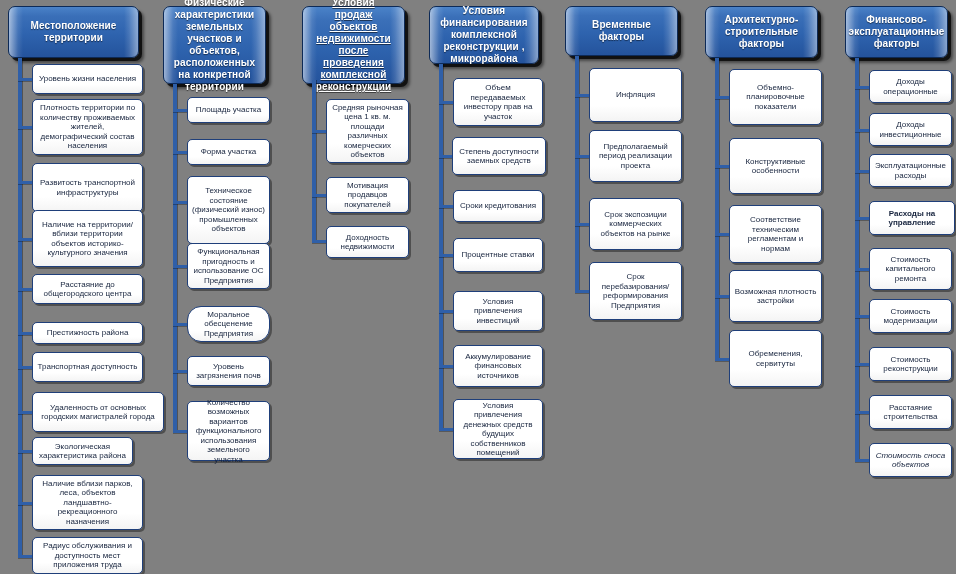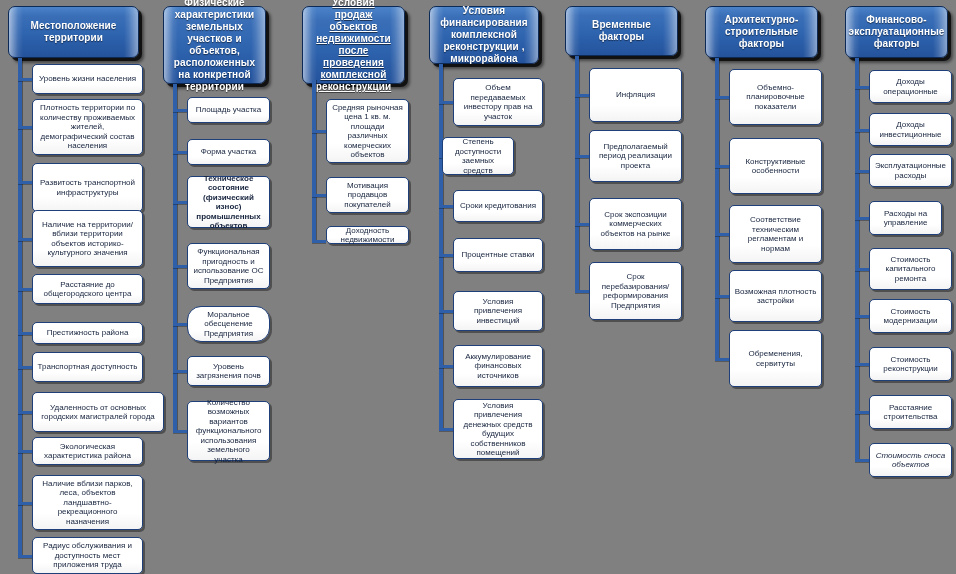--- a/index.html
+++ b/index.html
@@ -83,61 +83,61 @@
       <div class="node" style="left: 32px; top: 210px; width: 111px; height: 57px;">Наличие на территории/вблизи территории объектов историко-культурного значения</div>
       <div class="stub" style="left: 18px; top: 288px; width: 14px;"></div>
       <div class="node" style="left: 32px; top: 274px; width: 111px; height: 30px;">Расстаяние до общегородского центра</div>
       <div class="stub" style="left: 18px; top: 332px; width: 14px;"></div>
       <div class="node" style="left: 32px; top: 322px; width: 111px; height: 22px;">Престижность района</div>
       <div class="stub" style="left: 18px; top: 366px; width: 14px;"></div>
       <div class="node" style="left: 32px; top: 352px; width: 111px; height: 30px;">Транспортная доступность</div>
       <div class="stub" style="left: 18px; top: 411px; width: 14px;"></div>
       <div class="node" style="left: 32px; top: 392px; width: 132px; height: 40px;">Удаленность от основных городских магистралей города</div>
       <div class="stub" style="left: 18px; top: 450px; width: 14px;"></div>
-      <div class="node" style="left: 32px; top: 437px; width: 111px; height: 28px;">Экологическая характеристика района</div>
+      <div class="node" style="left: 32px; top: 437px; width: 101px; height: 28px;">Экологическая характеристика района</div>
       <div class="stub" style="left: 18px; top: 501.5px; width: 14px;"></div>
       <div class="node" style="left: 32px; top: 475px; width: 111px; height: 55px;">Наличие вблизи парков, леса, объектов ландшавтно-рекреационного назначения</div>
       <div class="stub" style="left: 18px; top: 554.5px; width: 14px;"></div>
       <div class="node" style="left: 32px; top: 537px; width: 111px; height: 37px;">Радиус обслуживания и доступность мест приложения труда</div>
     </div>
     <div class="column">
       <div class="head" style="left: 163px; width: 103px; height: 78px;">Физические характеристики земельных участков и объектов, расположенных на конкретной территории</div>
       <div class="trunk" style="left: 173px; top: 84px; height: 347px;"></div>
       <div class="stub" style="left: 173px; top: 109px; width: 14px;"></div>
       <div class="node" style="left: 187px; top: 97px; width: 83px; height: 26px;">Площадь участка</div>
       <div class="stub" style="left: 173px; top: 151px; width: 14px;"></div>
       <div class="node" style="left: 187px; top: 139px; width: 83px; height: 26px;">Форма участка</div>
       <div class="stub" style="left: 173px; top: 201px; width: 14px;"></div>
-      <div class="node" style="left: 187px; top: 176px; width: 83px; height: 52px; font-weight: bold;">Техническое состояние (физический износ) промышленных объектов</div>
+      <div class="node" style="left: 187px; top: 176px; width: 83px; height: 68px;">Техническое состояние (физический износ) промышленных объектов</div>
       <div class="stub" style="left: 173px; top: 265px; width: 14px;"></div>
       <div class="node" style="left: 187px; top: 243px; width: 83px; height: 46px;">Функциональная пригодность и использование ОС Предприятия</div>
       <div class="stub" style="left: 173px; top: 323px; width: 14px;"></div>
       <div class="node" style="left: 187px; top: 306px; width: 83px; height: 36px; border-radius: 14px;">Моральное обесценение Предприятия</div>
       <div class="stub" style="left: 173px; top: 370px; width: 14px;"></div>
       <div class="node" style="left: 187px; top: 356px; width: 83px; height: 30px;">Уровень загрязнения почв</div>
       <div class="stub" style="left: 173px; top: 430px; width: 14px;"></div>
       <div class="node" style="left: 187px; top: 401px; width: 83px; height: 60px;">Количество возможных вариантов функционального использования земельного участка</div>
     </div>
     <div class="column">
       <div class="head" style="left: 302px; width: 103px; height: 78px; text-decoration: underline;">Условия продаж объектов недвижимости после проведения комплексной реконструкции</div>
       <div class="trunk" style="left: 312px; top: 80px; height: 160.5px;"></div>
       <div class="stub" style="left: 312px; top: 130px; width: 14px;"></div>
       <div class="node" style="left: 326px; top: 99px; width: 83px; height: 64px;">Средняя рыночная цена 1 кв. м. площади различных комерческих объектов</div>
       <div class="stub" style="left: 312px; top: 194px; width: 14px;"></div>
       <div class="node" style="left: 326px; top: 177px; width: 83px; height: 36px;">Мотивация продавцов покупателей</div>
       <div class="stub" style="left: 312px; top: 239.5px; width: 14px;"></div>
-      <div class="node" style="left: 326px; top: 226px; width: 83px; height: 18px;">Доходность недвижимости</div>
+      <div class="node" style="left: 326px; top: 226px; width: 83px; height: 32px;">Доходность недвижимости</div>
     </div>
     <div class="column">
       <div class="head" style="left: 429px; width: 110px; height: 58px;">Условия финансирования комплексной реконструкции , микрорайона</div>
       <div class="trunk" style="left: 439px; top: 64px; height: 365px;"></div>
       <div class="stub" style="left: 439px; top: 101px; width: 14px;"></div>
       <div class="node" style="left: 453px; top: 78px; width: 90px; height: 48px;">Объем передаваемых инвестору прав на участок</div>
       <div class="stub" style="left: 439px; top: 155px; width: 14px;"></div>
-      <div class="node" style="left: 442px; top: 137px; width: 72px; height: 38px;">Степень доступности заемных средств</div>
+      <div class="node" style="left: 452px; top: 137px; width: 94px; height: 38px;">Степень доступности заемных средств</div>
       <div class="stub" style="left: 439px; top: 205px; width: 14px;"></div>
       <div class="node" style="left: 453px; top: 190px; width: 90px; height: 32px;">Сроки кредитования</div>
       <div class="stub" style="left: 439px; top: 254px; width: 14px;"></div>
       <div class="node" style="left: 453px; top: 238px; width: 90px; height: 34px;">Процентные ставки</div>
       <div class="stub" style="left: 439px; top: 310px; width: 14px;"></div>
       <div class="node" style="left: 453px; top: 291px; width: 90px; height: 40px;">Условия привлечения инвестиций</div>
       <div class="stub" style="left: 439px; top: 365px; width: 14px;"></div>
       <div class="node" style="left: 453px; top: 345px; width: 90px; height: 42px;">Аккумулирование финансовых источников</div>
       <div class="stub" style="left: 439px; top: 428px; width: 14px;"></div>
       <div class="node" style="left: 453px; top: 399px; width: 90px; height: 60px;">Условия привлечения денежных средств будущих собственников помещений</div>
@@ -171,21 +171,21 @@
     <div class="column">
       <div class="head" style="left: 845px; width: 103px; height: 52px;">Финансово-эксплуатационные факторы</div>
       <div class="trunk" style="left: 855px; top: 58px; height: 402px;"></div>
       <div class="stub" style="left: 855px; top: 85.5px; width: 14px;"></div>
       <div class="node" style="left: 869px; top: 70px; width: 83px; height: 33px;">Доходы операционные</div>
       <div class="stub" style="left: 855px; top: 128.5px; width: 14px;"></div>
       <div class="node" style="left: 869px; top: 113px; width: 83px; height: 33px;">Доходы инвестиционные</div>
       <div class="stub" style="left: 855px; top: 169.5px; width: 14px;"></div>
       <div class="node" style="left: 869px; top: 154px; width: 83px; height: 33px;">Эксплуатационные расходы</div>
       <div class="stub" style="left: 855px; top: 217px; width: 14px;"></div>
-      <div class="node" style="left: 869px; top: 201px; width: 73px; height: 34px;">Расходы на управление</div>
+      <div class="node" style="left: 869px; top: 201px; width: 86px; height: 34px; font-weight: bold;">Расходы на управление</div>
       <div class="stub" style="left: 855px; top: 268px; width: 14px;"></div>
       <div class="node" style="left: 869px; top: 248px; width: 83px; height: 42px;">Стоимость капитального ремонта</div>
       <div class="stub" style="left: 855px; top: 315px; width: 14px;"></div>
       <div class="node" style="left: 869px; top: 299px; width: 83px; height: 34px;">Стоимость модернизации</div>
       <div class="stub" style="left: 855px; top: 363px; width: 14px;"></div>
       <div class="node" style="left: 869px; top: 347px; width: 83px; height: 34px;">Стоимость реконструкции</div>
       <div class="stub" style="left: 855px; top: 411px; width: 14px;"></div>
       <div class="node" style="left: 869px; top: 395px; width: 83px; height: 34px;">Расстаяние строительства</div>
       <div class="stub" style="left: 855px; top: 459px; width: 14px;"></div>
       <div class="node" style="left: 869px; top: 443px; width: 83px; height: 34px; font-style: italic;">Стоимость сноса объектов</div>

